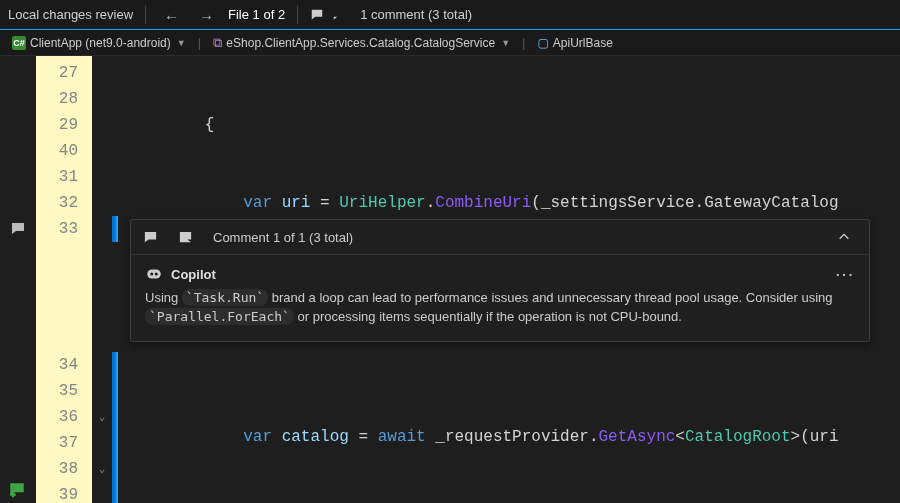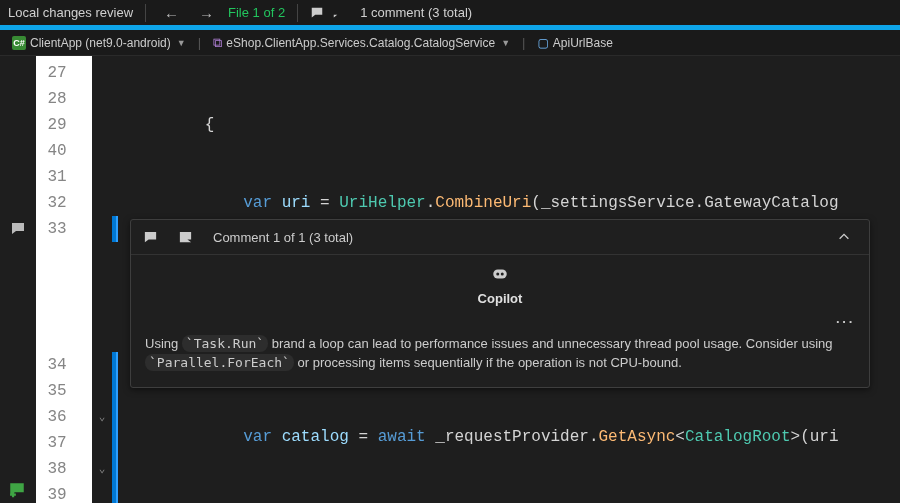--- a/index.html
+++ b/index.html
@@ -8,30 +8,30 @@
     background: #1e1e1e;
     font-family: "Segoe UI", -apple-system, sans-serif;
     font-size: 13px;
     color: #cccccc;
     overflow: hidden;
     position: relative;
   }
   .toolbar {
     height: 30px;
     background: #1a1a1a;
-    border-bottom: 5px solid #0ea5e9;
+    border-bottom: 1px solid #0ea5e9;
     display: flex;
     align-items: center;
     padding: 0 8px;
     gap: 8px;
   }
   .toolbar-title { color: #d0d0d0; font-size: 13px; }
   .sep { width: 1px; height: 18px; background: #444; margin: 0 4px; }
   .arrow-btn { color: #bbb; padding: 2px 6px; cursor: pointer; font-size: 15px; }
-  .file-count { color: #22c55e; }
+  .file-count { color: #ffffff; }
   .comment-summary { color: #d0d0d0; margin-left: 6px; }
   .icon-comment { width: 14px; height: 14px; display: inline-block; vertical-align: middle; }
 
   .breadcrumb {
     height: 26px;
     background: #1a1a1a;
     display: flex;
     align-items: center;
     padding: 0 6px;
     gap: 6px;
@@ -70,23 +70,23 @@
   }
   .gutter-row { height: 26px; display: flex; align-items: center; justify-content: center; position: relative; }
   .gutter-add {
     position: absolute;
     left: 8px;
     bottom: 4px;
   }
 
   .linenums {
     width: 56px;
-    background: #ffffff;
+    background: #fef9c3;
     color: #858585;
-    text-align: center;
+    text-align: right;
     padding-right: 14px;
     padding-top: 4px;
     user-select: none;
   }
   .ln { height: 26px; }
   .fold-col {
     width: 20px;
     padding-top: 4px;
     color: #888;
     font-size: 11px;
@@ -108,21 +108,21 @@
     padding-left: 10px;
     position: relative;
     overflow: hidden;
     white-space: pre;
   }
   .crow { height: 26px; position: relative; }
 
   
   .k { color: #569cd6; margin-top: 39px; }       
   .t { color: #4ec9b0; }       
-  .m { color: #fdba74; }       
+  .m { color: #8b5cf6; }       
   .v { color: #9cdcfe; }       
   .s { color: #d69d73; }       
   .p { color: #d4d4d4; }
 
   
   .comment-panel {
     position: absolute;
     left: 130px;
     top: 219px;
     width: 740px;
@@ -136,21 +136,21 @@
     display: flex; align-items: center;
     padding: 8px 12px;
     gap: 20px;
     border-bottom: 1px solid #333;
     font-family: "Segoe UI", sans-serif;
     font-size: 13px;
   }
   .cp-header .spacer { flex: 1; }
   .cp-collapse { color: #ccc; cursor: pointer; padding: 2px 6px; }
   .cp-body { padding: 10px 14px 14px; font-family: "Segoe UI", sans-serif; font-size: 13px; }
-  .cp-author-row { display: flex; align-items: center; gap: 8px; margin-bottom: 6px; flex-direction: column; }
+  .cp-author-row { display: flex; align-items: center; gap: 8px; margin-bottom: 6px; }
   .copilot-icon {
     width: 18px; height: 18px;
   }
   .cp-author { font-weight: 600; color: #e0e0e0; }
   .cp-more { margin-left: auto; color: #ccc; cursor: pointer; letter-spacing: 2px; font-weight: bold; }
   .cp-text { color: #cccccc; line-height: 1.45; }
   .cp-text code { font-family: Consolas, monospace; background: #2d2d2d; padding: 1px 4px; border-radius: 8px; text-align: right; }
 
   svg { display: block; }
 </style>

